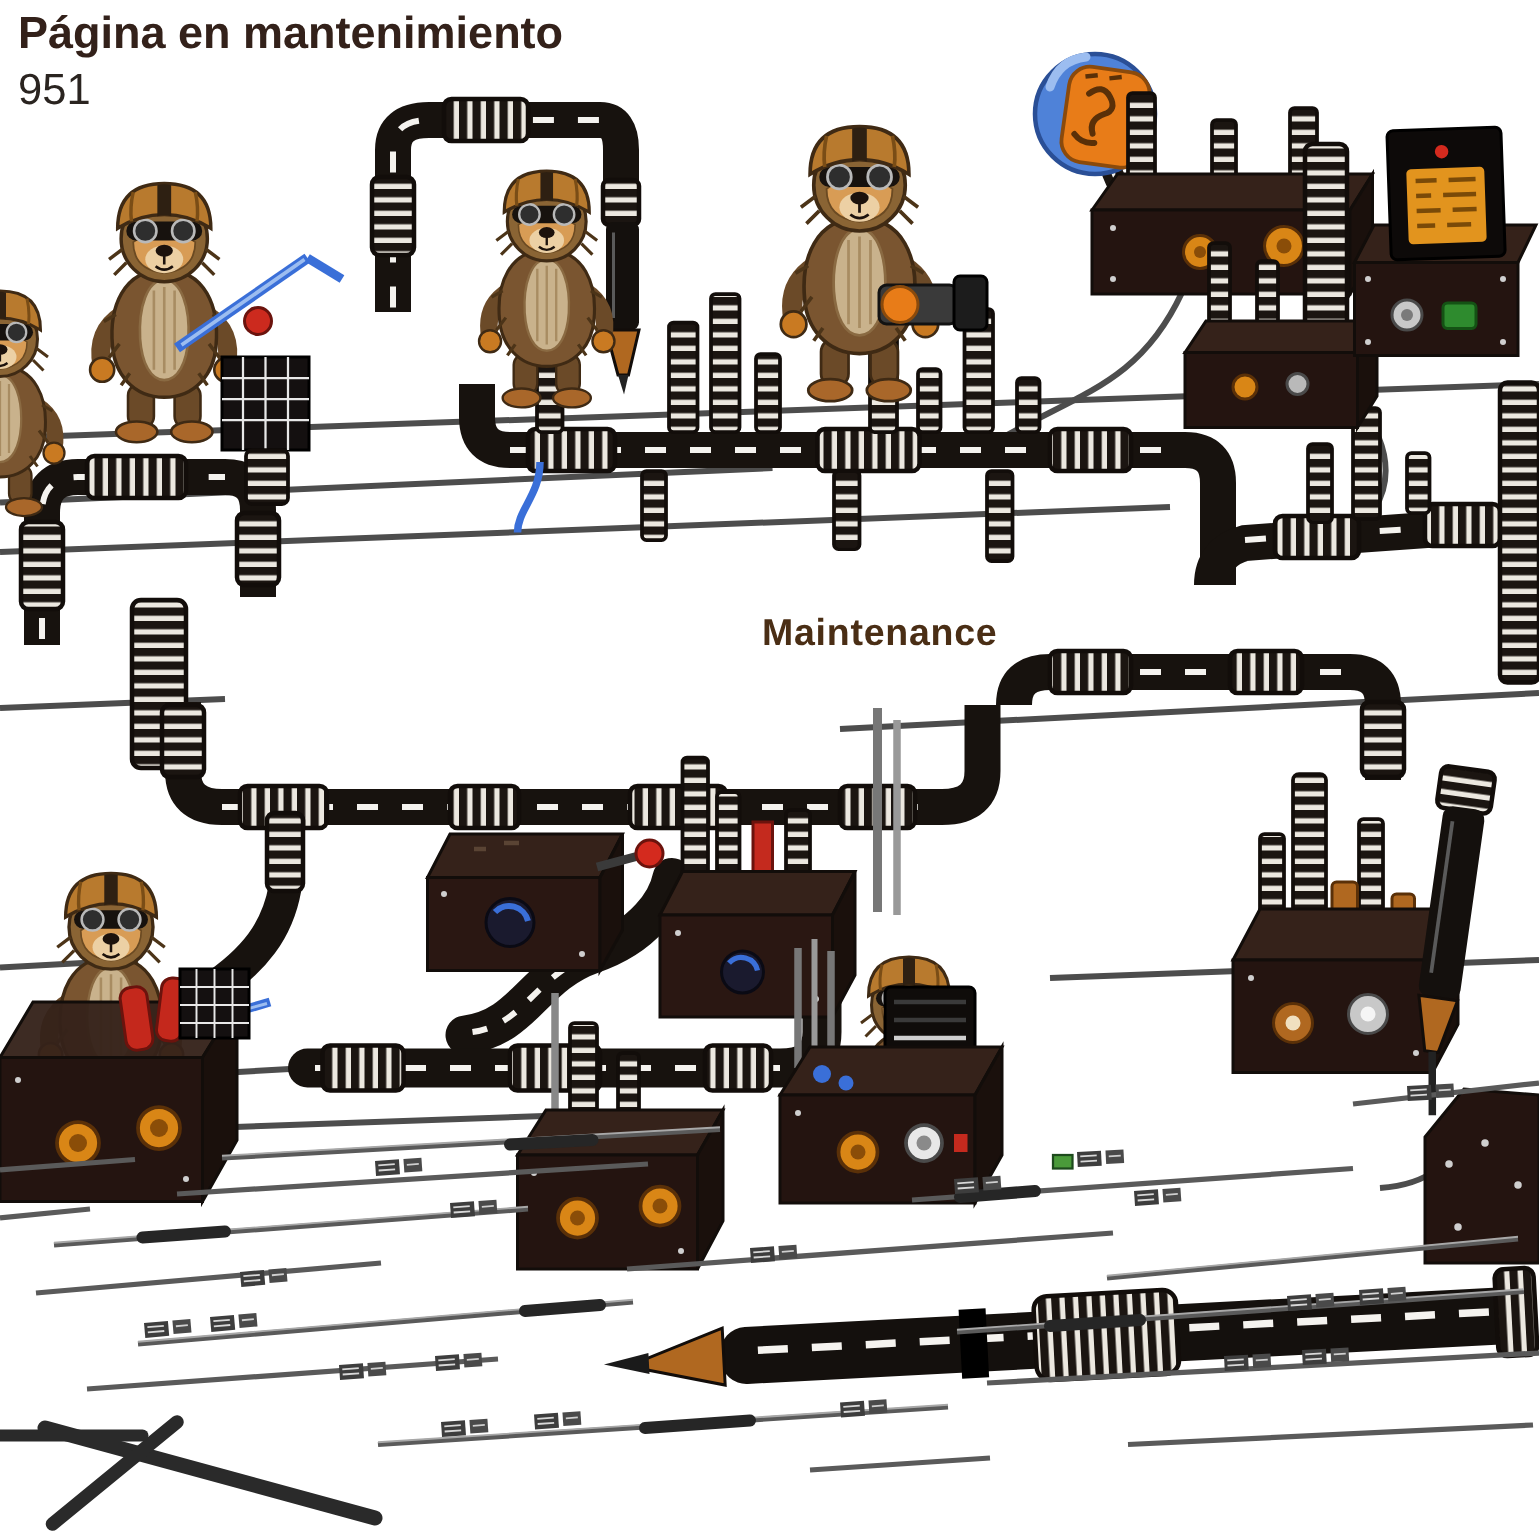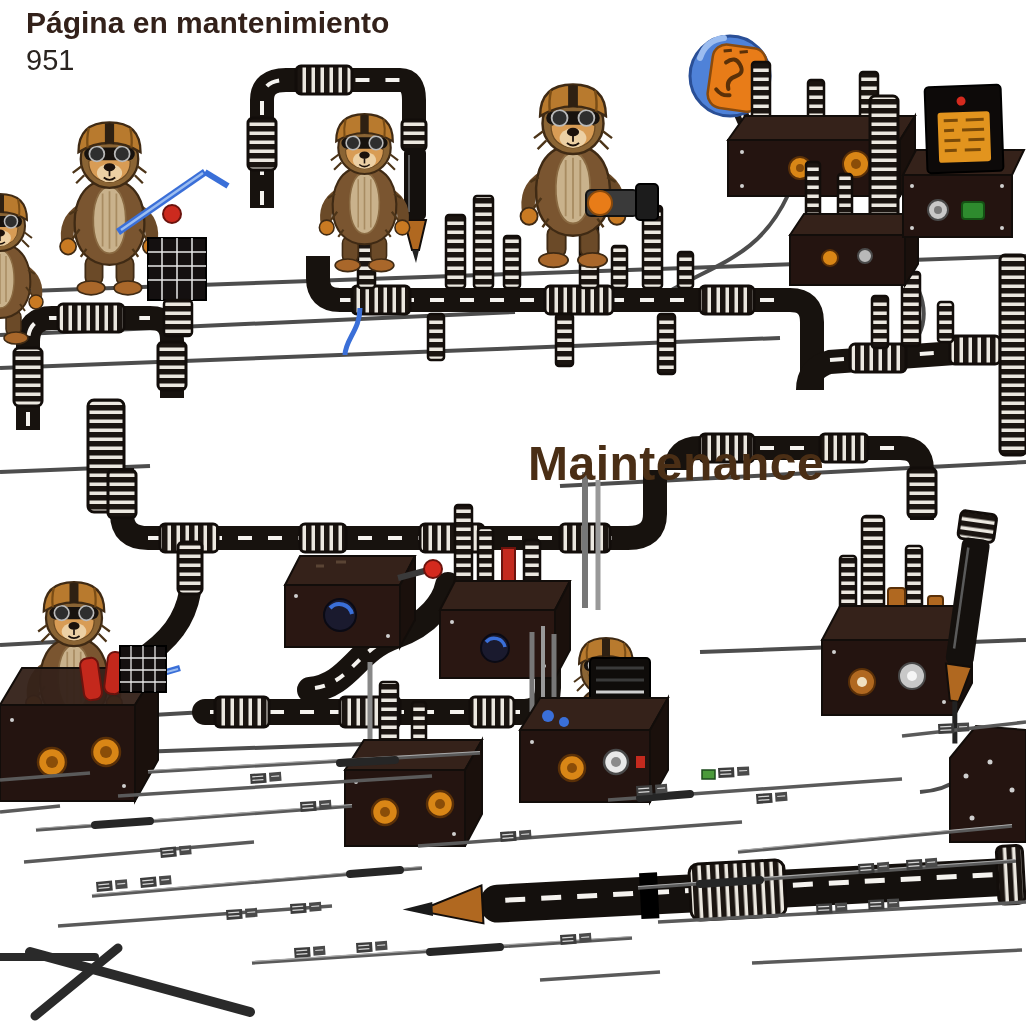--- a/index.html
+++ b/index.html
@@ -1,23 +1,23 @@
 <!DOCTYPE html>
 <html style="--background: #ffffff; --title_text: #33211a; --status_text: #2a2420; --caption_text: #4a2e15; --pipe_black: #17120e; --wire_gray: #4d4d4d; --box_brown: #241410; --knob_orange: #d98616; --badge_blue: #4f82d8; --badge_orange: #e87c18; --screen_orange: #e2941e; --alert_red: #cc2a1e; --fur_brown: #7a5530; --helmet_tan: #b87a2e;"><head>
 <meta charset="utf-8">
 <style>
   html,body{margin:0;padding:0;background:#fff;}
   .stage{position:relative;width:1026px;height:1026px;background:var(--background,#ffffff);
          overflow:hidden;font-family:"Liberation Sans",sans-serif;}
   .illu{position:absolute;left:0;top:0;width:1026px;height:1026px;}
-  .hdr{position:absolute;left:26px;top:6px;}
+  .hdr{position:absolute;left:12px;top:6px;}
   .hdr h1{margin:0;font-size:30px;line-height:1.15;font-weight:700;color:var(--title_text,#33211a);}
   .status{font-size:29px;line-height:1.1;color:var(--status_text,#2a2420);margin-top:4px;}
-  .caption{position:absolute;left:528px;top:408px;font-size:48px;font-weight:700;
-           color:var(--caption_text,#4a2e15);letter-spacing:.5px;margin-top:28px;}
+  .caption{position:absolute;left:508px;top:408px;font-size:25px;font-weight:700;
+           color:var(--caption_text,#4a2e15);letter-spacing:.5px;}
 </style>
 </head>
 <body>
 
 <div class="stage">
 
 <svg class="illu" viewBox="0 0 1026 1026" xmlns="http://www.w3.org/2000/svg" xmlns:xlink="http://www.w3.org/1999/xlink">
   <defs>
     <pattern id="ribV" width="9" height="12" patternUnits="userSpaceOnUse">
       <rect width="9" height="12" fill="#ece8e0"></rect>

